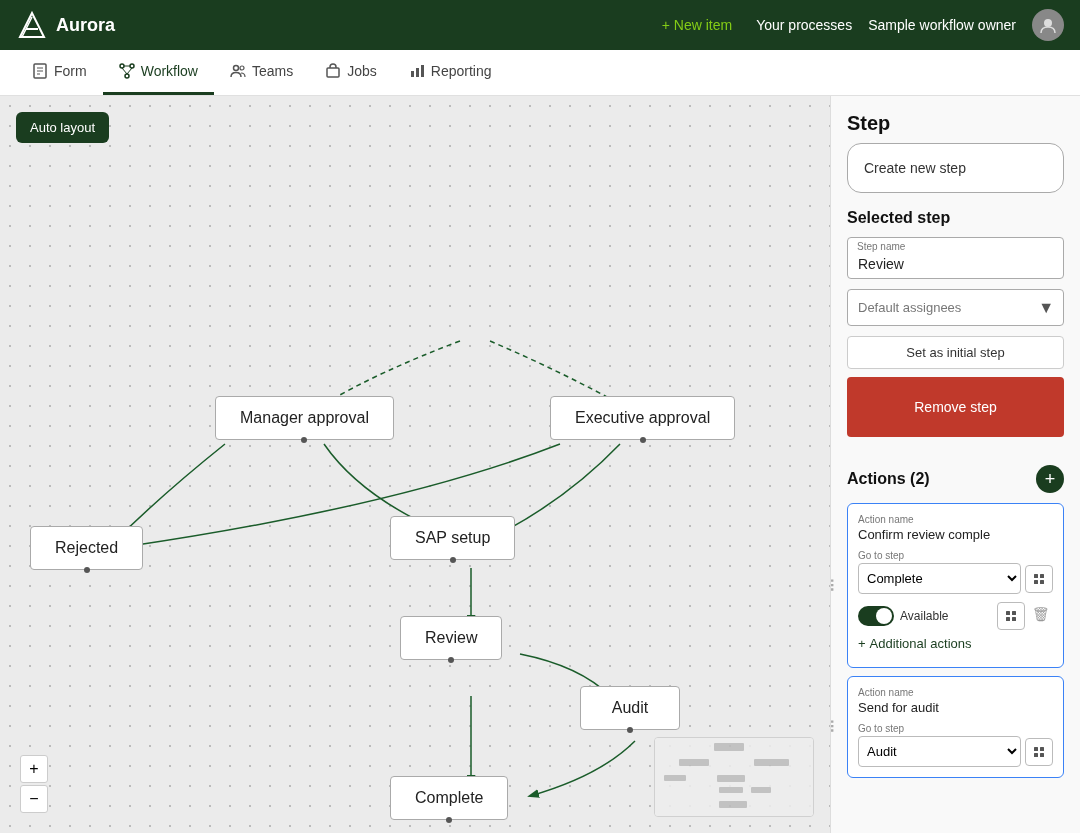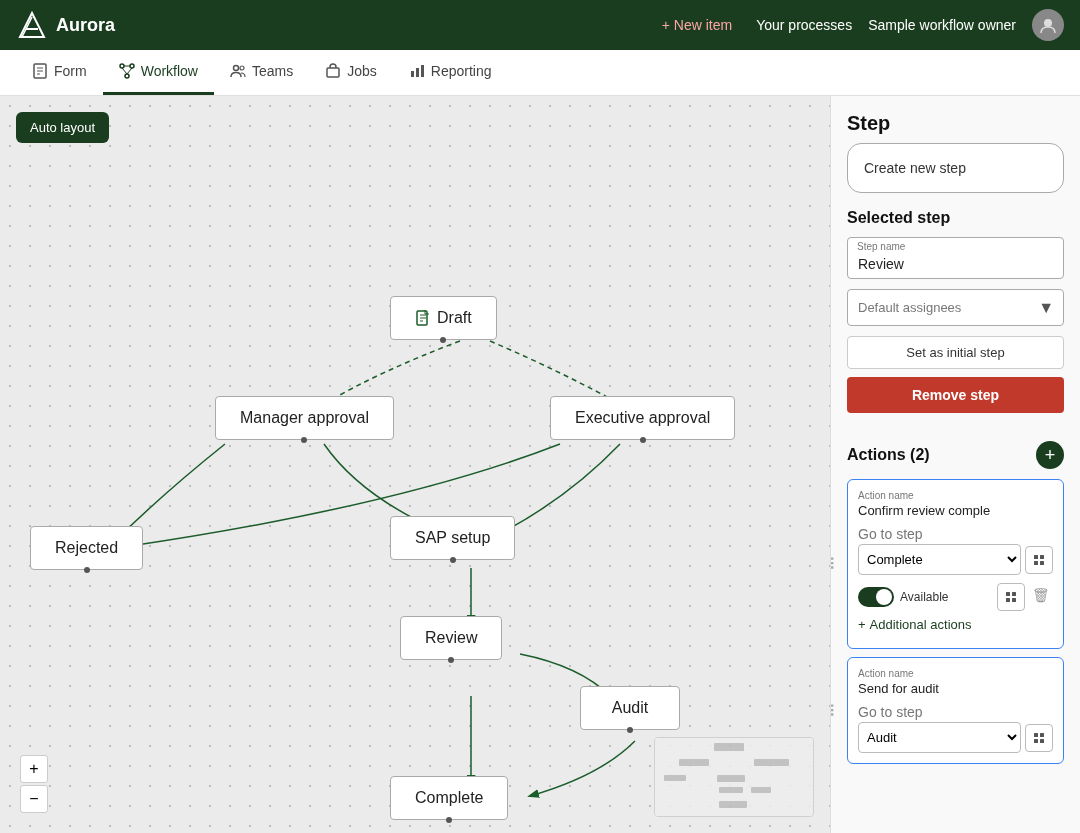--- a/index.html
+++ b/index.html
@@ -31,21 +31,21 @@
     }
     .topnav-actions {
       display: flex;
       align-items: center;
       gap: 16px;
     }
     .new-item-btn {
       display: flex;
       align-items: center;
       gap: 4px;
-      color: #fca5a5;
+      color: #84cc16;
       font-size: 14px;
       cursor: pointer;
       background: none;
       border: none;
       padding: 4px 8px;
     }
     .your-processes {
       color: white;
       font-size: 14px;
       cursor: pointer;
@@ -332,25 +332,24 @@
       color: #333;
       cursor: pointer;
       margin-bottom: 8px;
     }
     .remove-step-btn {
       width: 100%;
       background: #c0392b;
       color: white;
       border: none;
       border-radius: 4px;
-      padding: 10px;
+      padding: 22px;
       font-size: 14px;
       cursor: pointer;
       margin-bottom: 12px;
-      font-weight: bold;
     }
 
     .actions-header {
       display: flex;
       align-items: center;
       justify-content: space-between;
       margin-bottom: 10px;
     }
     .actions-title {
       font-size: 16px;
@@ -384,21 +383,21 @@
       color: #777;
       margin-bottom: 2px;
     }
     .action-name-value {
       font-size: 13px;
       color: #222;
       margin-bottom: 8px;
       font-weight: 500;
     }
     .go-to-step-label {
-      font-size: 14px;
+      font-size: 10px;
       color: #777;
       margin-bottom: 2px;
     }
     .go-to-step-select {
       display: flex;
       align-items: center;
       gap: 4px;
     }
     .step-select {
       flex: 1;
@@ -607,29 +606,20 @@
 
       <path d="M 471 472 L 471 528" stroke="#1a5c2a" stroke-width="1.5" fill="none" marker-end="url(#arrowhead)"></path>
 
       <path d="M 520 558 Q 580 570 610 600" stroke="#1a5c2a" stroke-width="1.5" fill="none" marker-end="url(#arrowhead)"></path>
 
       <path d="M 471 600 L 471 688" stroke="#1a5c2a" stroke-width="1.5" fill="none" marker-end="url(#arrowhead)"></path>
 
       <path d="M 635 645 Q 600 680 530 700" stroke="#1a5c2a" stroke-width="1.5" fill="none" marker-end="url(#arrowhead)"></path>
     </svg>
 
-    <div class="wf-node draft">
-      <svg width="16" height="16" viewBox="0 0 16 16" fill="none">
-          <rect x="2" y="1" width="10" height="14" rx="1" stroke="#1a5c2a" stroke-width="1.5"></rect>
-          <path d="M5 5h6M5 8h6M5 11h3" stroke="#1a5c2a" stroke-width="1"></path>
-          <path d="M10 0v4h4" stroke="#1a5c2a" stroke-width="1"></path>
-        </svg>
-      <span>Draft</span>
-      <span class="node-dot"></span>
-    </div>
     <div class="wf-node manager">
       <span>Manager approval</span>
       <span class="node-dot"></span>
     </div>
     <div class="wf-node executive">
       <span>Executive approval</span>
       <span class="node-dot"></span>
     </div>
     <div class="wf-node rejected">
       <span>Rejected</span>

